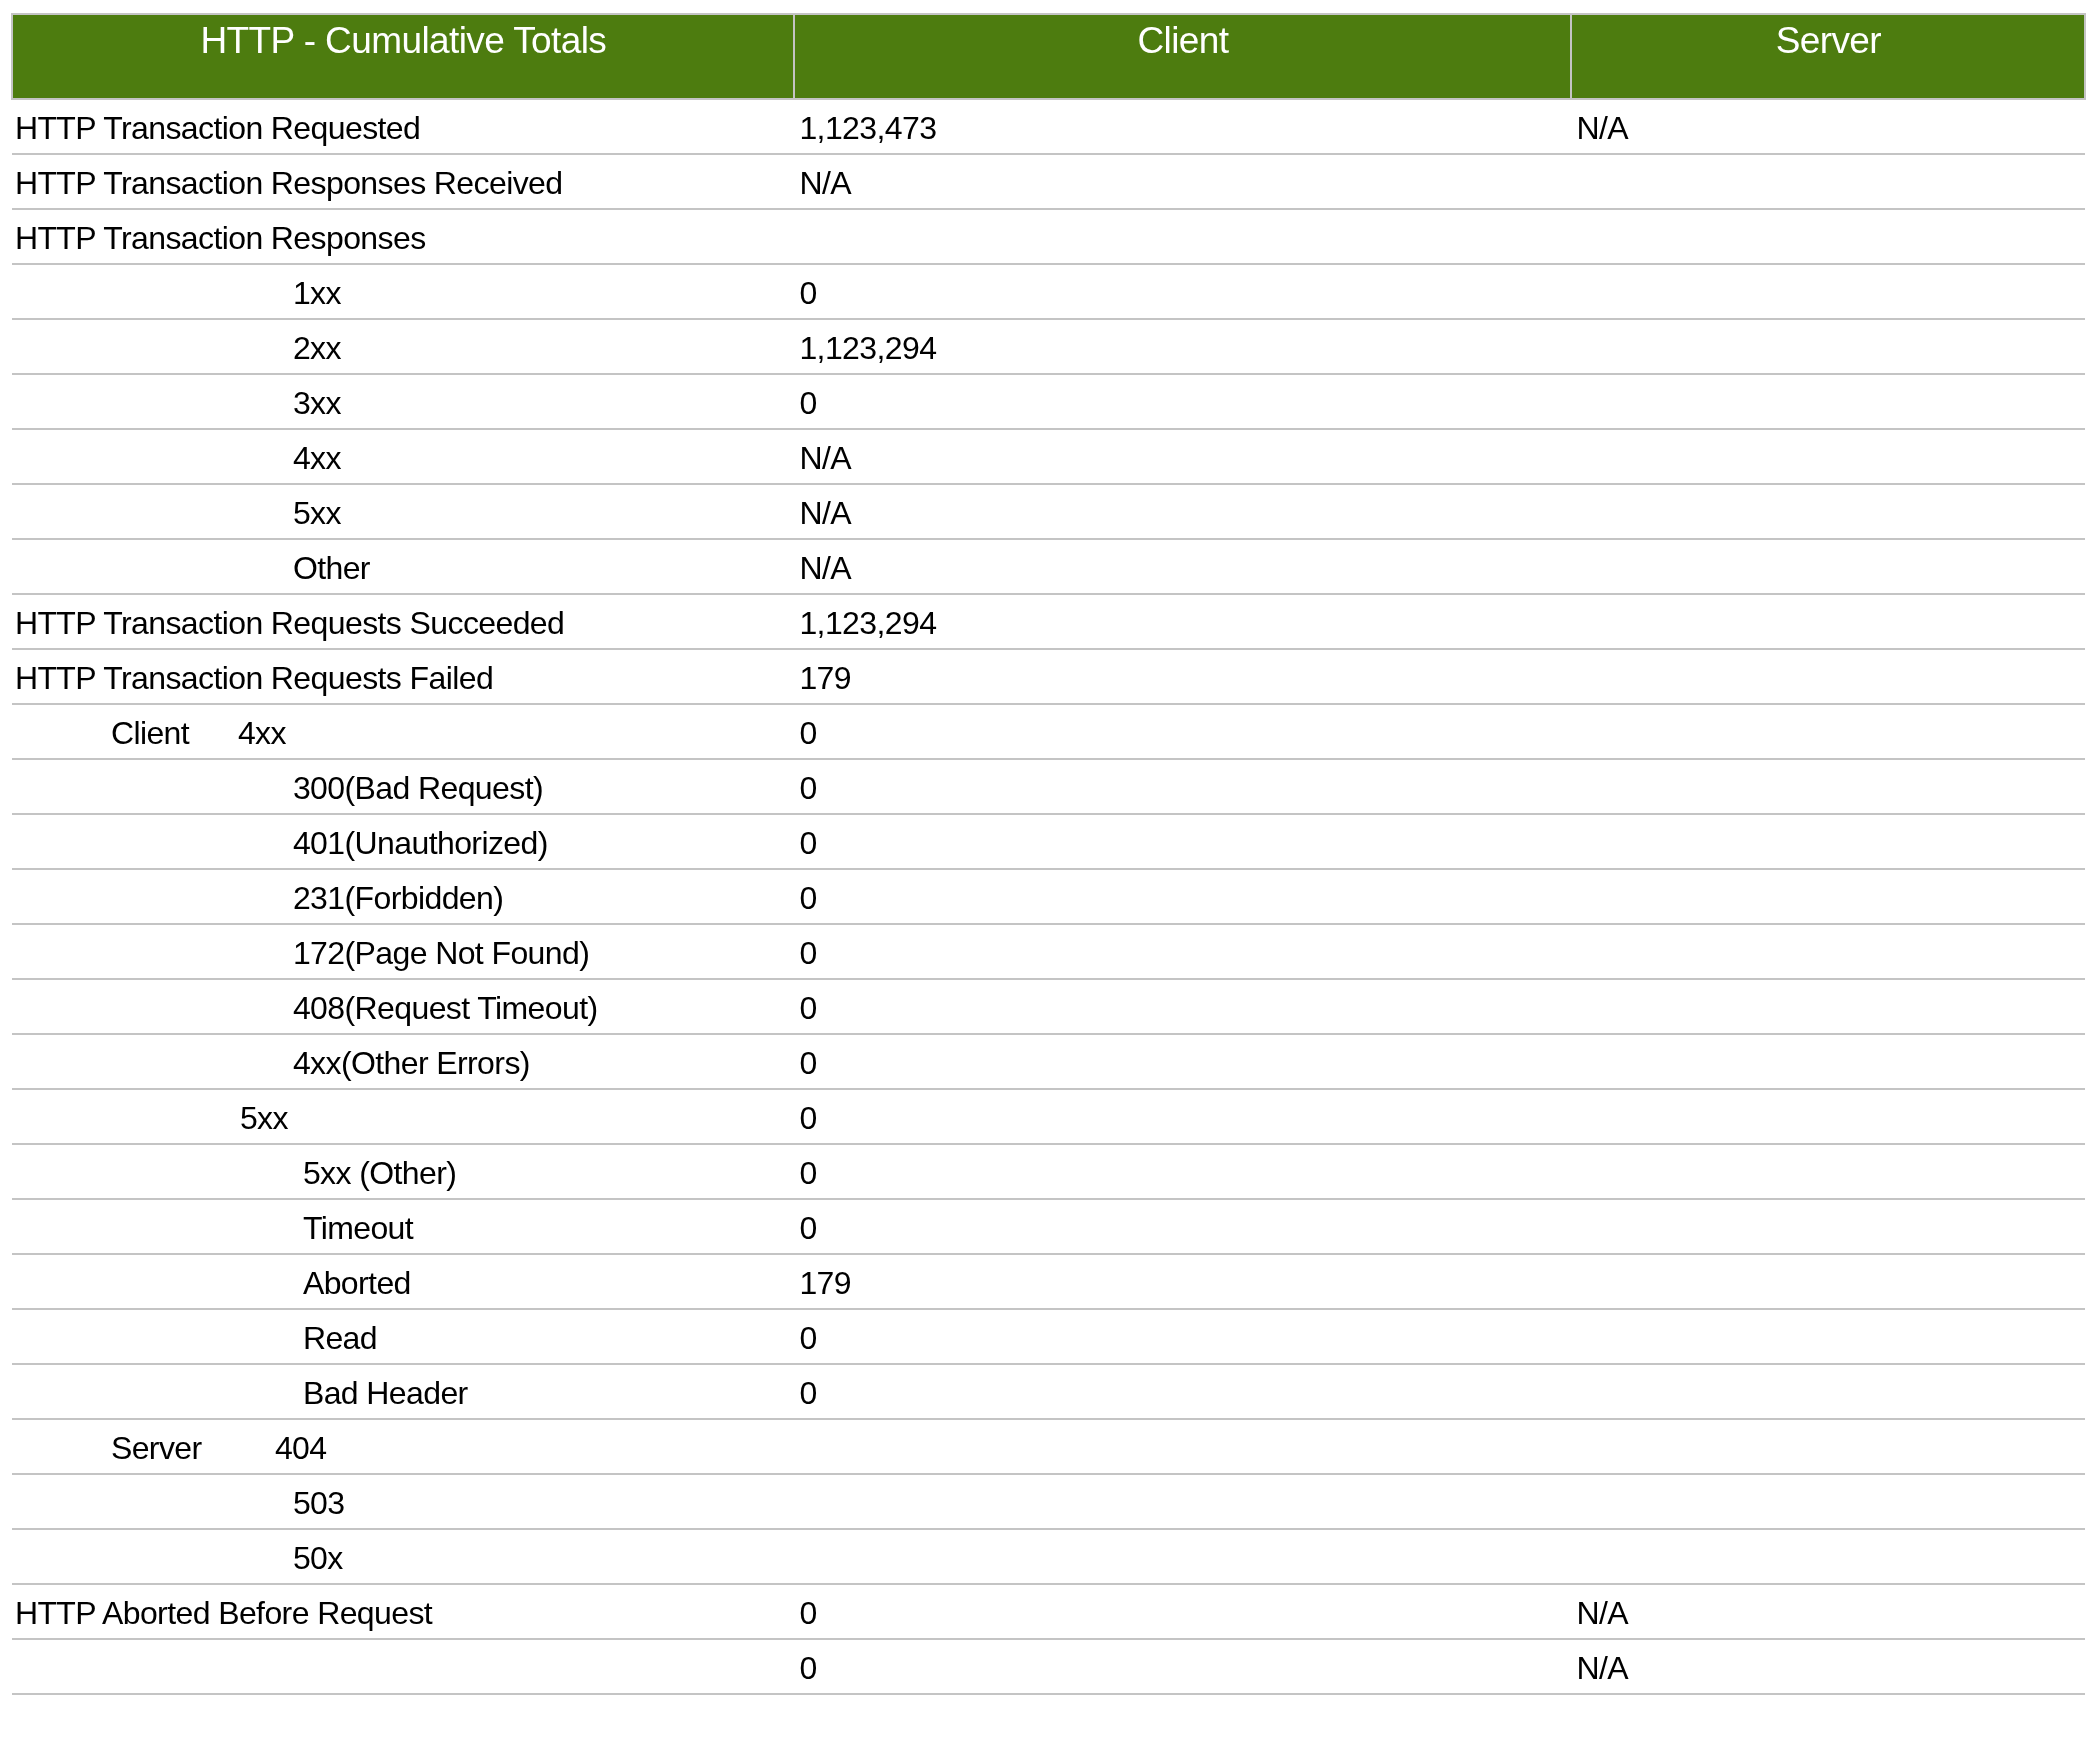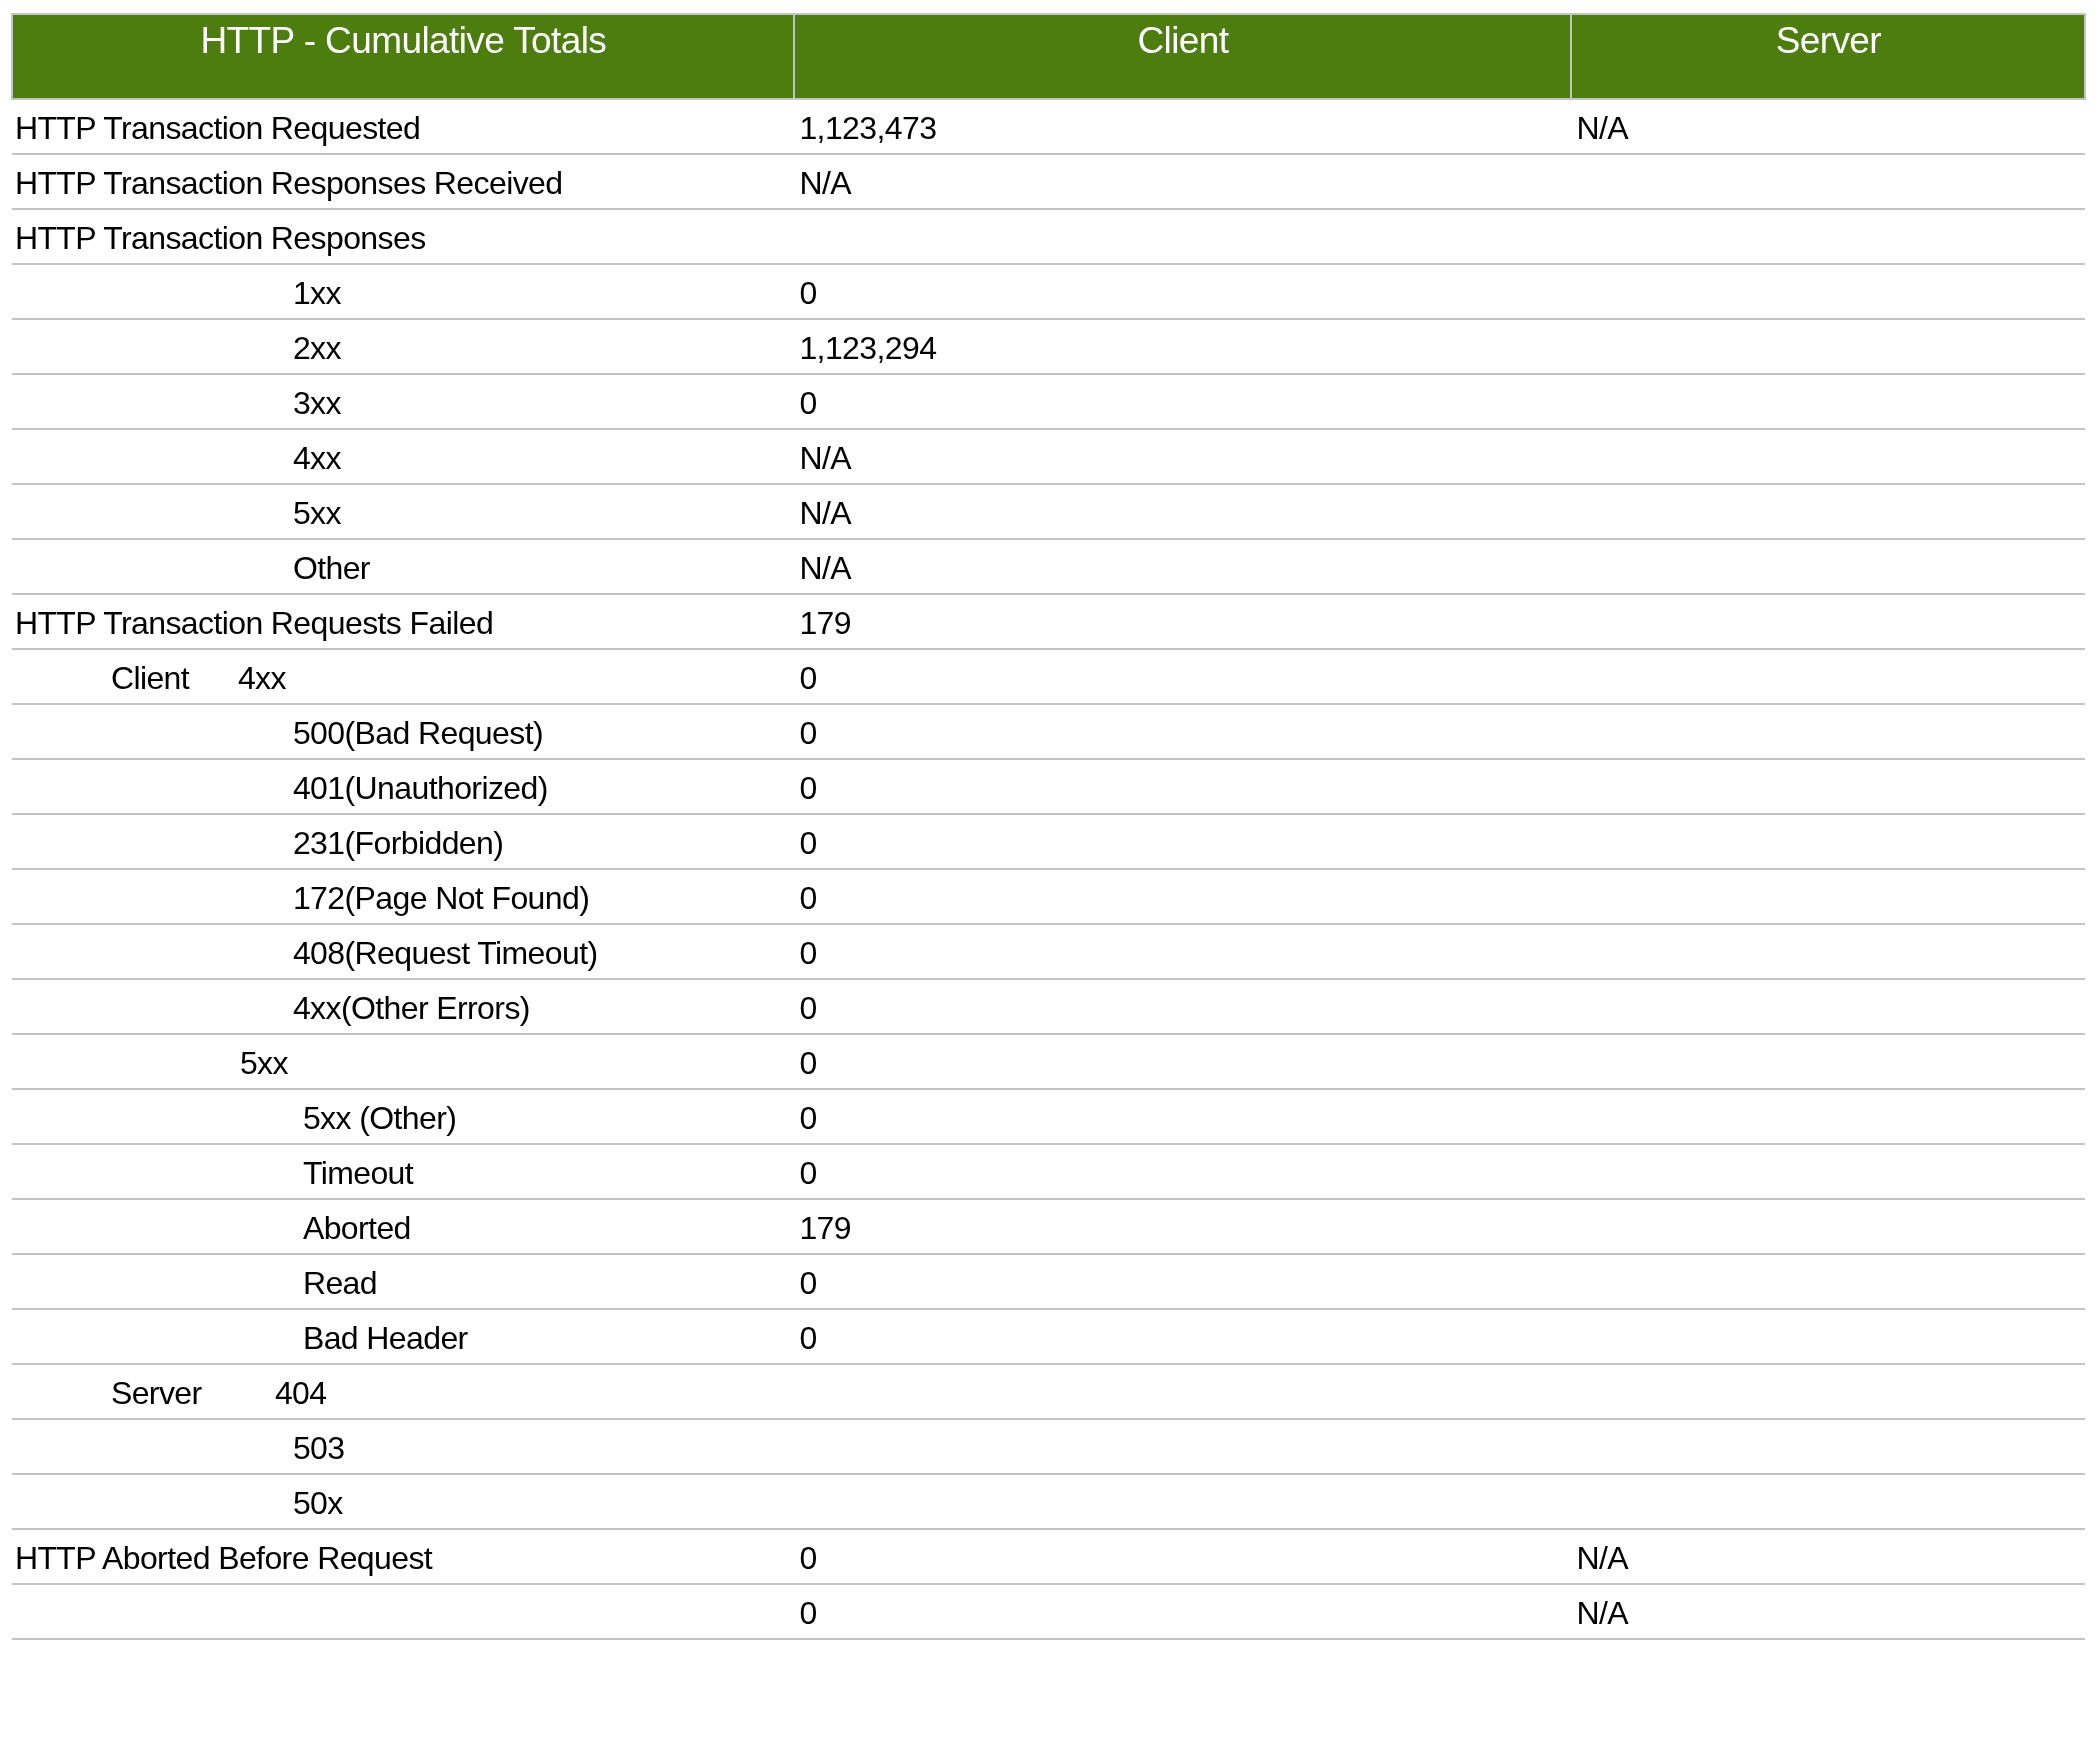--- a/index.html
+++ b/index.html
@@ -121,31 +121,36 @@
         <td><span class="lbl indent-1">5xx</span></td>
         <td class="val">N/A</td>
         <td class="val"></td>
       </tr>
       <tr>
         <td><span class="lbl indent-1">Other</span></td>
         <td class="val">N/A</td>
         <td class="val"></td>
       </tr>
       <tr>
+        <td><span class="lbl indent-0">HTTP Transaction Requests Succeeded</span></td>
+        <td class="val">1,123,294</td>
+        <td class="val"></td>
+      </tr>
+      <tr>
         <td><span class="lbl indent-0">HTTP Transaction Requests Failed</span></td>
         <td class="val">179</td>
         <td class="val"></td>
       </tr>
       <tr>
         <td><span class="grp grp-client"><span class="grp-name">Client</span><span>4xx</span></span></td>
         <td class="val">0</td>
         <td class="val"></td>
       </tr>
       <tr>
-        <td><span class="lbl indent-1">500(Bad Request)</span></td>
+        <td><span class="lbl indent-1">300(Bad Request)</span></td>
         <td class="val">0</td>
         <td class="val"></td>
       </tr>
       <tr>
         <td><span class="lbl indent-1">401(Unauthorized)</span></td>
         <td class="val">0</td>
         <td class="val"></td>
       </tr>
       <tr>
         <td><span class="lbl indent-1">231(Forbidden)</span></td>

